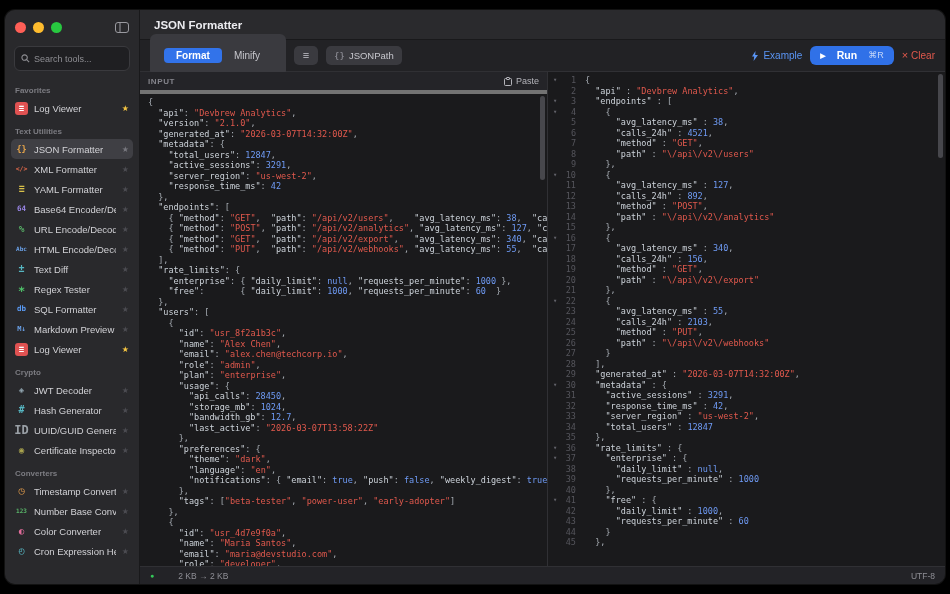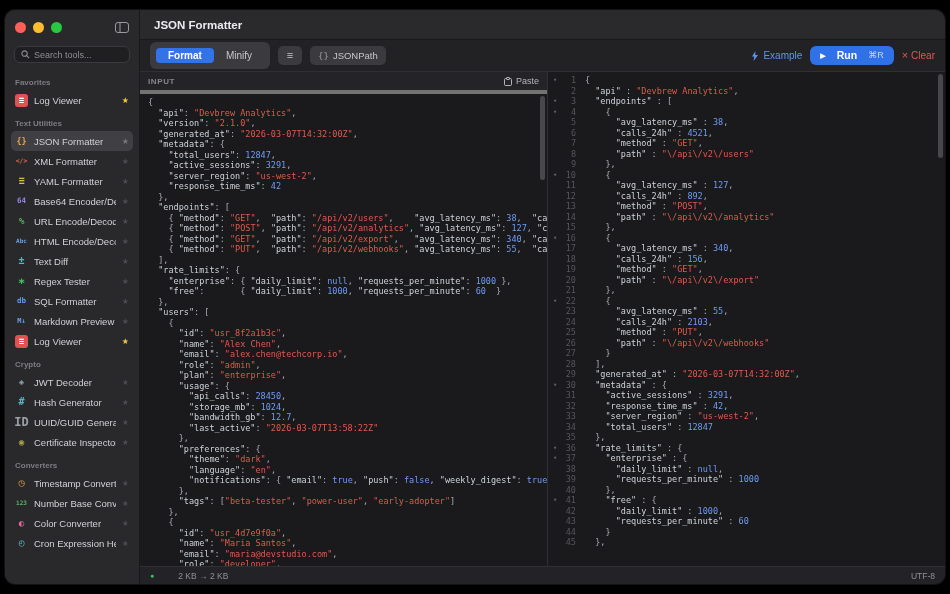--- a/index.html
+++ b/index.html
@@ -7,37 +7,37 @@
   .desktop{width:950px;height:594px;background:#000;position:relative;overflow:hidden;font-family:"Liberation Sans",sans-serif;}
   .window{position:absolute;left:5px;top:10px;width:940px;height:574px;border-radius:10px;overflow:hidden;display:flex;background:#1a1a1c;box-shadow:0 0 0 1px rgba(255,255,255,.07),0 18px 48px rgba(0,0,0,.65);}
 
   
   .sidebar{flex:0 0 135px;width:135px;background:#29292c;border-right:1px solid #19191b;display:flex;flex-direction:column;}
   .sidebar-top{height:34px;display:flex;align-items:center;justify-content:space-between;padding:0 10px;}
   .traffic{display:flex;gap:7px;}
   .tl{width:11px;height:11px;border-radius:50%;display:inline-block;}
   .tl.red{background:#ff5f57;}.tl.yellow{background:#febc2e;}.tl.green{background:#28c840;}
   .panel-toggle{display:inline-flex;}
-  .search{margin:2px 9px 6px;height:17px;background:#1f1f22;border:1px solid #3a3a3e;border-radius:6px;display:flex;align-items:center;gap:4px;padding:0 6px;color:#8e8e93;font-size:9px;}
+  .search{margin:2px 9px 6px;height:25px;background:#1f1f22;border:1px solid #3a3a3e;border-radius:6px;display:flex;align-items:center;gap:4px;padding:0 6px;color:#8e8e93;font-size:9px;}
   .tools{flex:1;overflow:hidden;padding:0 6px;}
   .sec-label{font-size:8px;color:#7c7c82;margin:9px 4px 3px;font-weight:700;}
   .tool{height:20px;display:flex;align-items:center;gap:6px;padding:0 4px;border-radius:5px;color:#d2d2d6;font-size:9.5px;cursor:default;}
   .tool.selected{background:#3f3f44;}
   .tool-icon{width:13px;height:13px;flex:0 0 13px;border-radius:3px;display:inline-flex;align-items:center;justify-content:center;font-weight:700;font-family:"DejaVu Sans Mono",monospace;line-height:1;}
   .tool-label{flex:1;white-space:nowrap;overflow:hidden;}
   .star{font-size:8px;color:#4c4c52;flex:0 0 auto;}
   .star.fav{color:#f5c542;}
   .tool.selected .star{color:#77777e;}
 
   
   .main{flex:1;display:flex;flex-direction:column;min-width:0;}
   .titlebar{height:30px;background:#2a2a2d;border-bottom:1px solid #19191b;display:flex;align-items:center;padding:0 14px;font-size:11.5px;font-weight:700;color:#ececf0;}
   .toolbar{height:32px;background:#222225;border-bottom:1px solid #303034;display:flex;align-items:center;gap:8px;padding:0 10px;}
   button{font-family:"Liberation Sans",sans-serif;cursor:pointer;}
-  .segmented{background:#3a3a3f;border-radius:6px;padding:6px;display:flex;}
+  .segmented{background:#3a3a3f;border-radius:6px;padding:14px;display:flex;}
   .seg{border:0;background:transparent;color:#c6c6cc;font-size:10px;padding:2px 12px;border-radius:4px;}
   .seg.active{background:#3273ea;color:#fff;font-weight:700;}
   .iconbtn{width:24px;height:19px;background:#3a3a3f;border:0;border-radius:5px;color:#c6c6cc;font-size:11px;line-height:1;padding:0;}
   .pill{height:19px;background:#3a3a3f;border:0;border-radius:5px;color:#c6c6cc;font-size:9.5px;display:flex;align-items:center;gap:4px;padding:0 8px;}
   .braces{color:#9a9aa2;font-size:9px;font-family:"DejaVu Sans Mono",monospace;}
   .spacer{flex:1;}
   .linkbtn{background:none;border:0;color:#5a95f5;font-size:10px;display:flex;align-items:center;gap:4px;padding:0;}
   .runbtn{background:#3071e8;border:0;border-radius:6px;color:#fff;display:flex;align-items:center;gap:11px;padding:3px 10px 4px;font-size:10.5px;font-weight:700;}
   .runbtn .play{font-size:7px;line-height:1;}
   .runbtn .kbd{font-weight:400;font-size:9px;color:rgba(255,255,255,.7);}

